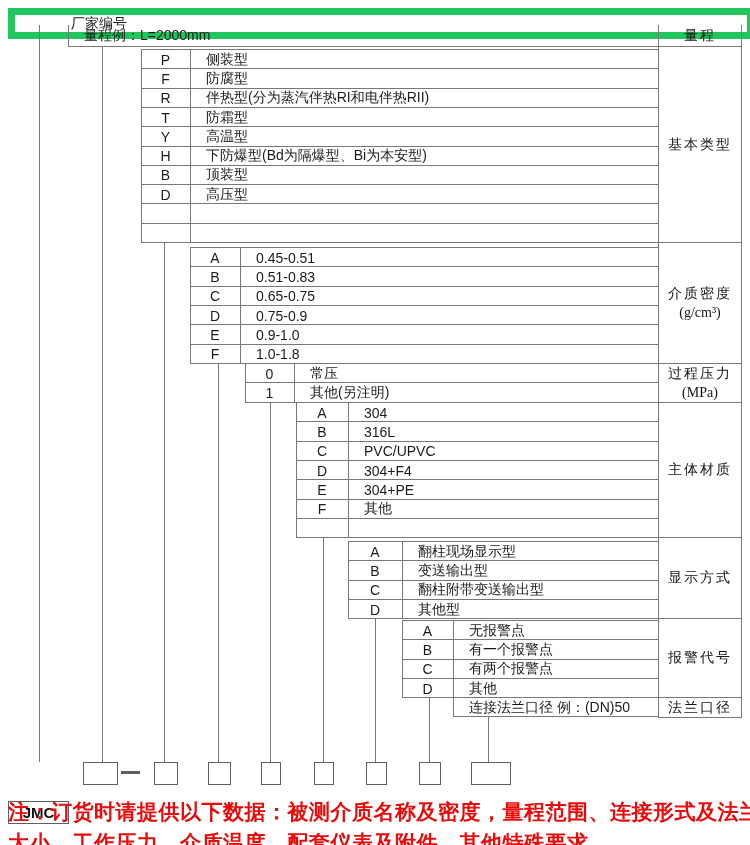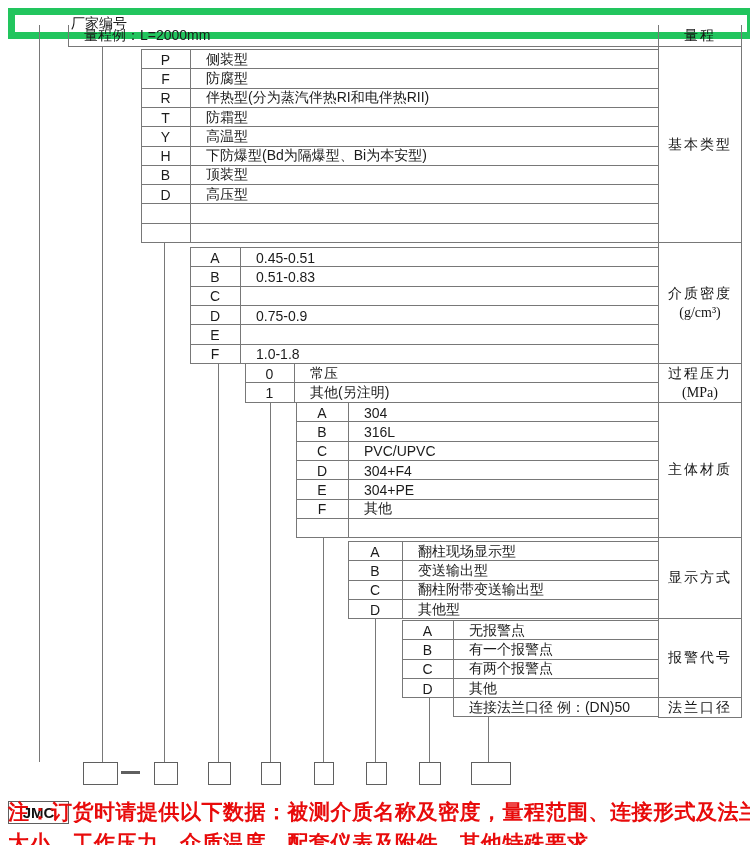--- a/index.html
+++ b/index.html
@@ -152,27 +152,29 @@
       <div class="abs opt-row" style="left: 190px; top: 247px; width: 468px; height: 19.3px;">
         <span class="opt-code" style="width: 50px;">A</span>
         <span class="opt-label">0.45-0.51</span>
       </div>
       <div class="abs opt-row" style="left: 190px; top: 266.3px; width: 468px; height: 19.3px;">
         <span class="opt-code" style="width: 50px;">B</span>
         <span class="opt-label">0.51-0.83</span>
       </div>
       <div class="abs opt-row" style="left: 190px; top: 285.6px; width: 468px; height: 19.3px;">
         <span class="opt-code" style="width: 50px;">C</span>
+        <span class="opt-label">0.65-0.75</span>
       </div>
       <div class="abs opt-row" style="left: 190px; top: 304.9px; width: 468px; height: 19.3px;">
         <span class="opt-code" style="width: 50px;">D</span>
         <span class="opt-label">0.75-0.9</span>
       </div>
       <div class="abs opt-row" style="left: 190px; top: 324.2px; width: 468px; height: 19.3px;">
         <span class="opt-code" style="width: 50px;">E</span>
+        <span class="opt-label">0.9-1.0</span>
       </div>
       <div class="abs opt-row" style="left: 190px; top: 343.5px; width: 468px; height: 19.3px;">
         <span class="opt-code" style="width: 50px;">F</span>
         <span class="opt-label">1.0-1.8</span>
       </div>
       <div class="abs hline" style="left: 190px; top: 362.8px; width: 468px;"></div>
       <div class="abs vline" style="left: 190px; top: 247px; height: 115.8px;"></div>
       <div class="abs vline" style="left: 240px; top: 247px; height: 115.8px;"></div>
       <div class="abs opt-row" style="left: 245px; top: 363px; width: 413px; height: 19.3px;">
         <span class="opt-code" style="width: 49px;">0</span>

